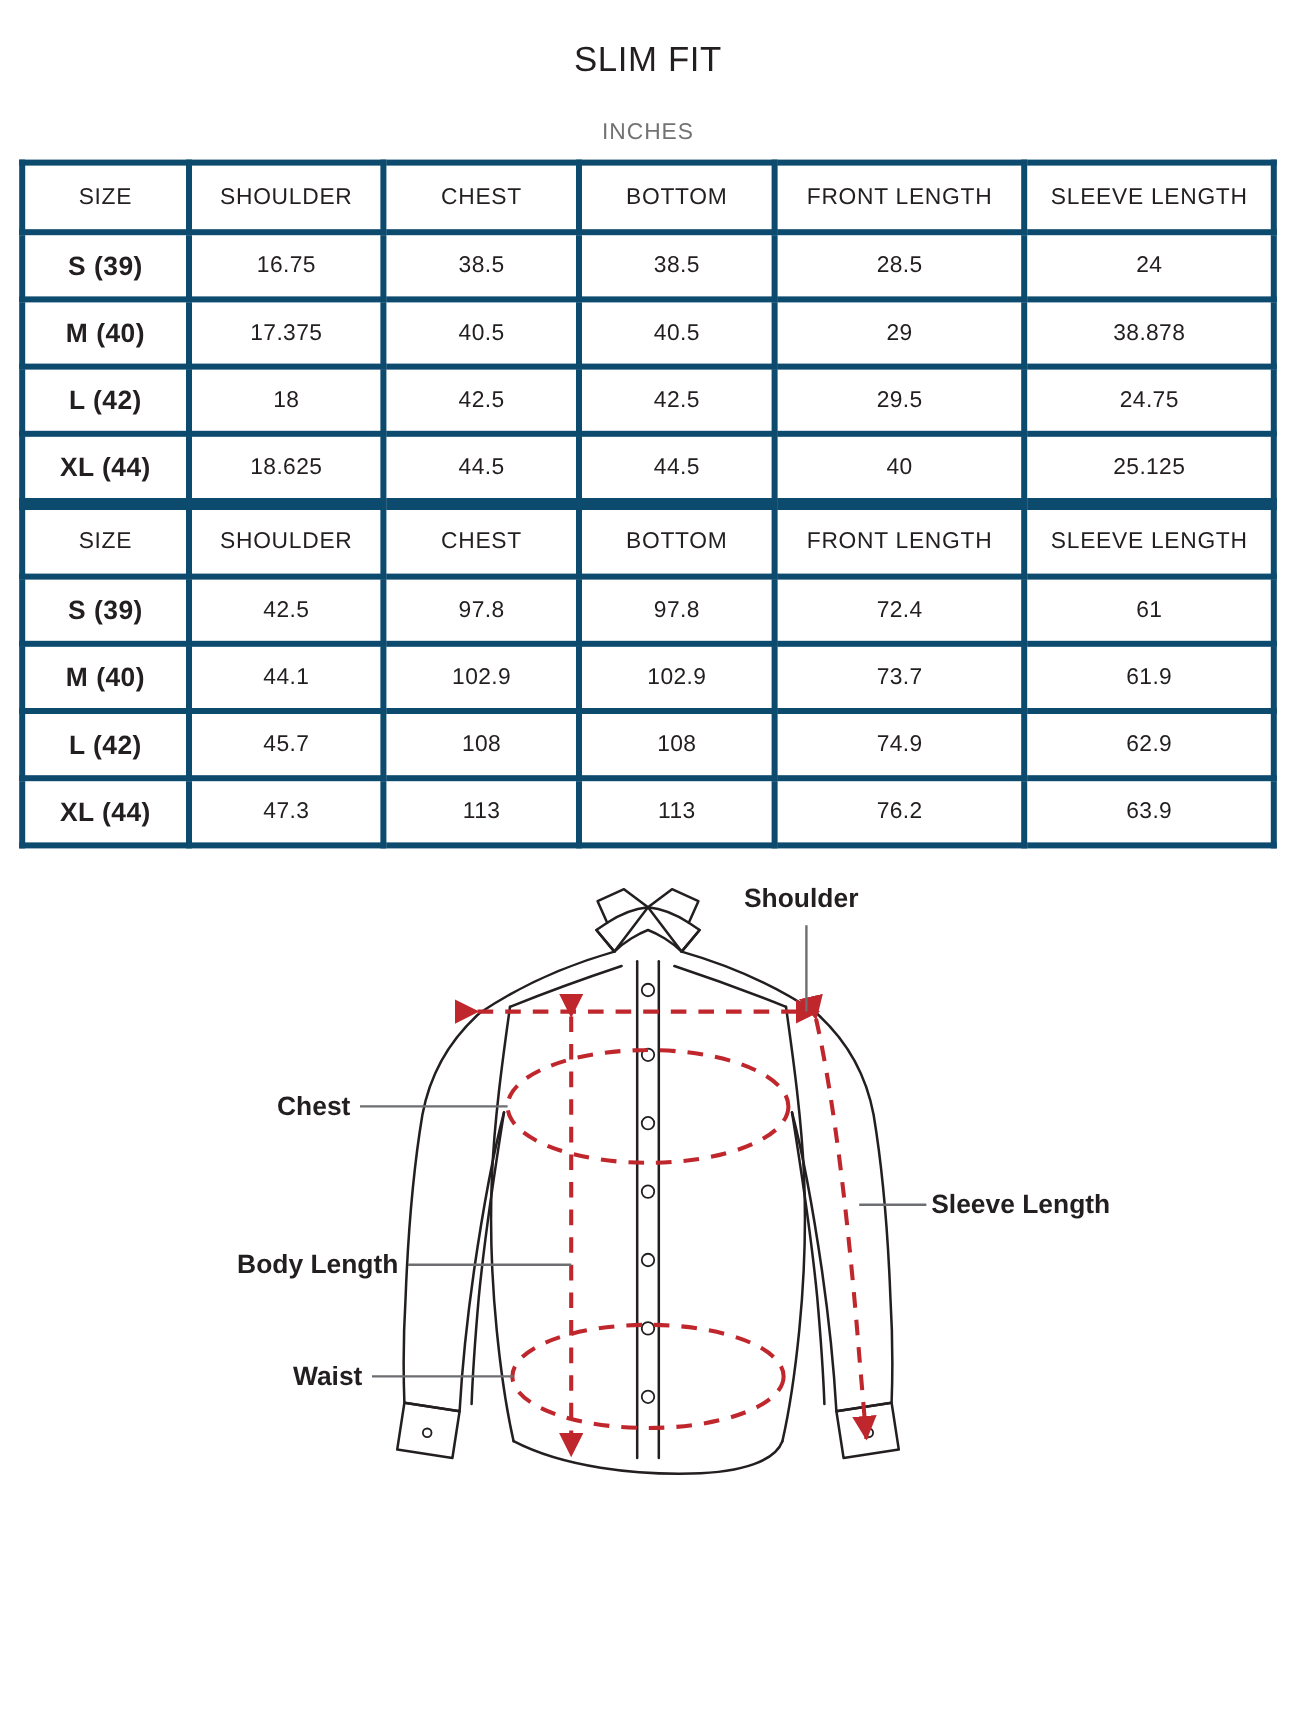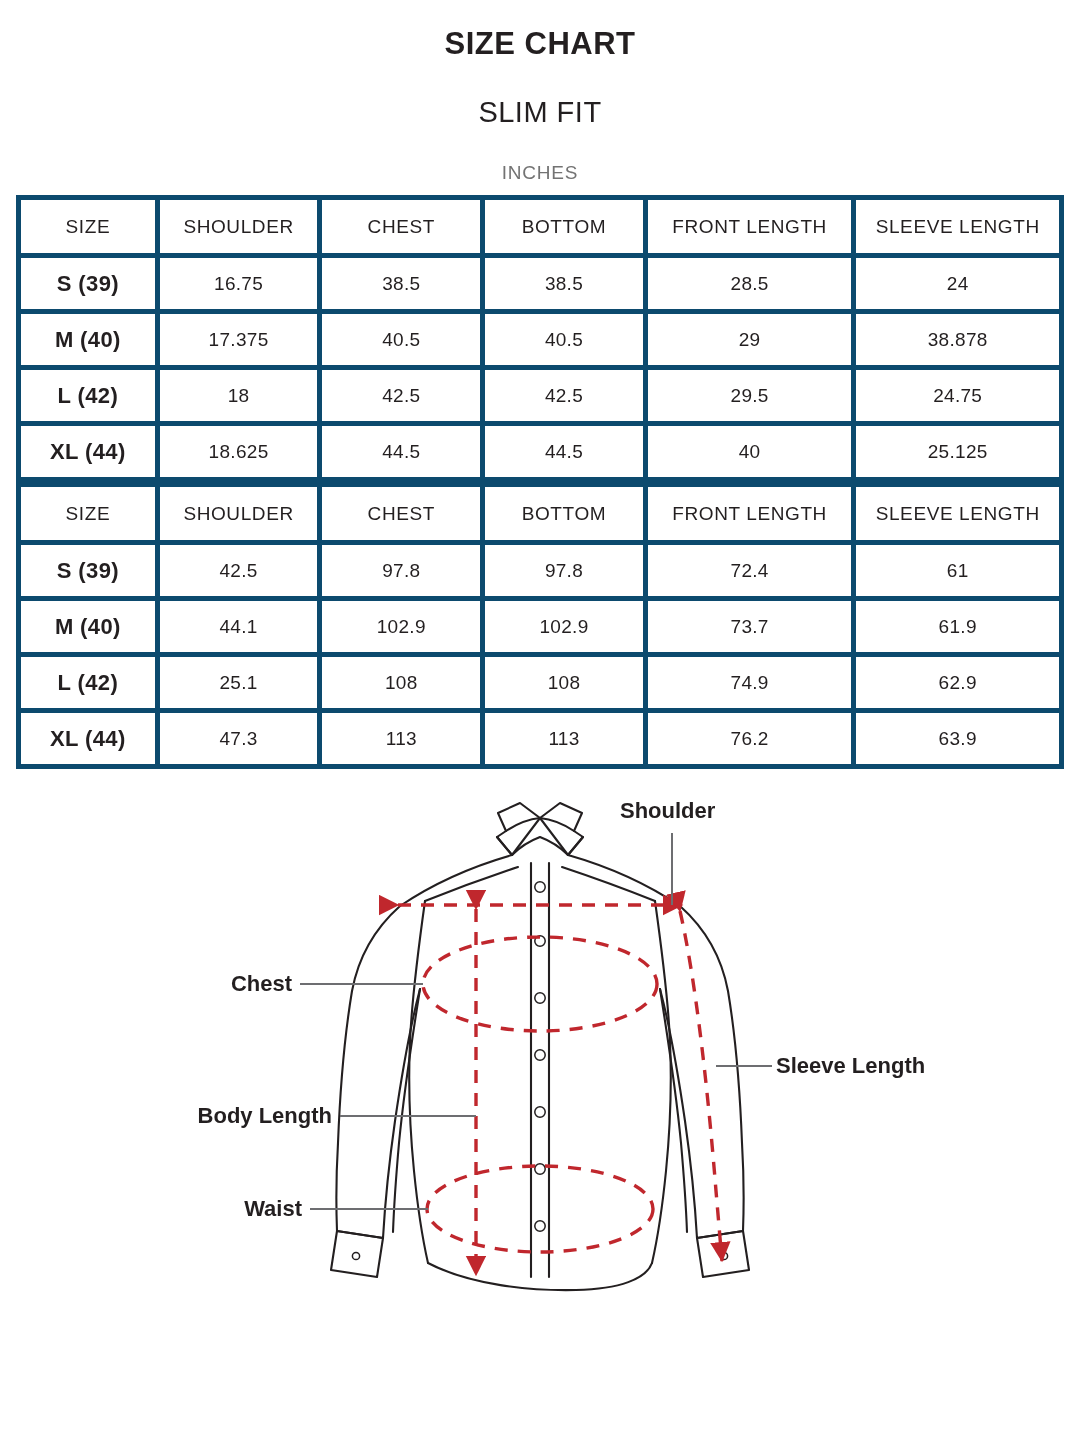--- a/index.html
+++ b/index.html
@@ -87,21 +87,20 @@
     height: 560px;
     margin-top: 22px;
   }
   .diagram svg { display: block; }
 </style>
 </head>
 <body>
 
 <div class="page">
 
-  <h1 class="title">SIZE CHART</h1>
   <h2 class="subtitle">SLIM FIT</h2>
 
   <p class="unit-label unit-inches">INCHES</p>
 
   <div class="tbl-wrap">
     <table class="size-table">
       <colgroup>
         <col class="c-size">
           <col class="c-shoulder">
           <col class="c-chest">
@@ -189,21 +188,21 @@
         <tr>
           <td class="size-cell">M (40)</td>
           <td>44.1</td>
           <td>102.9</td>
           <td>102.9</td>
           <td>73.7</td>
           <td>61.9</td>
         </tr>
         <tr>
           <td class="size-cell">L (42)</td>
-          <td>25.1</td>
+          <td>45.7</td>
           <td>108</td>
           <td>108</td>
           <td>74.9</td>
           <td>62.9</td>
         </tr>
         <tr>
           <td class="size-cell">XL (44)</td>
           <td>47.3</td>
           <td>113</td>
           <td>113</td>

